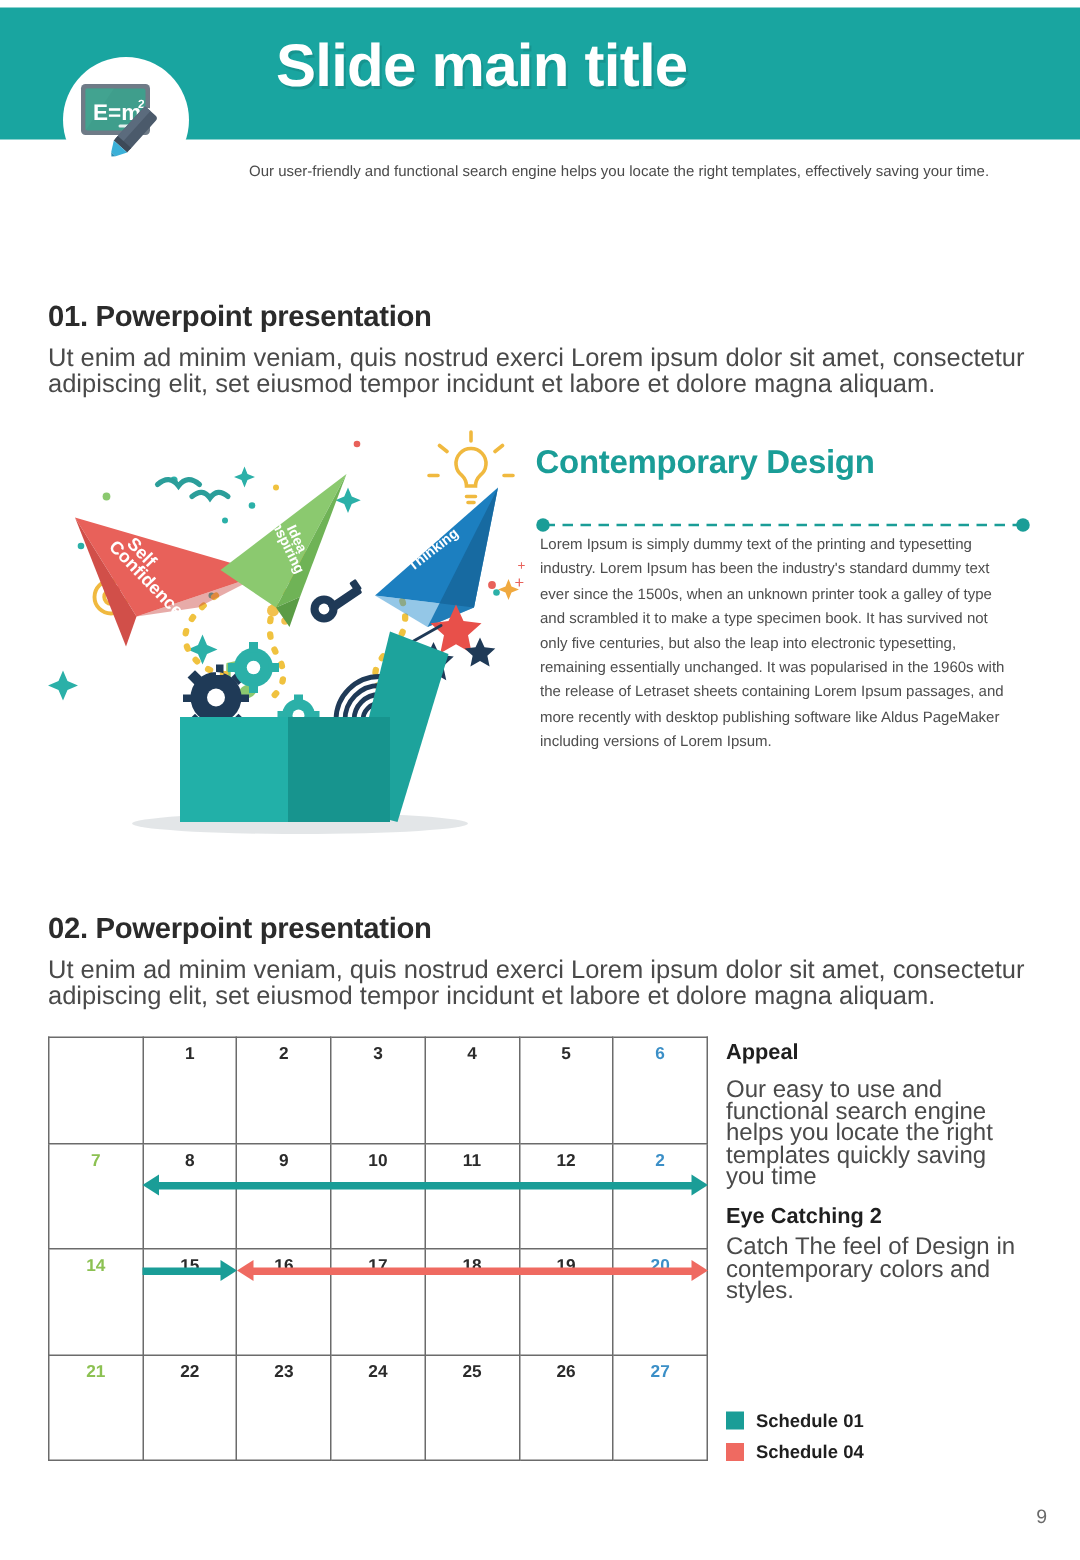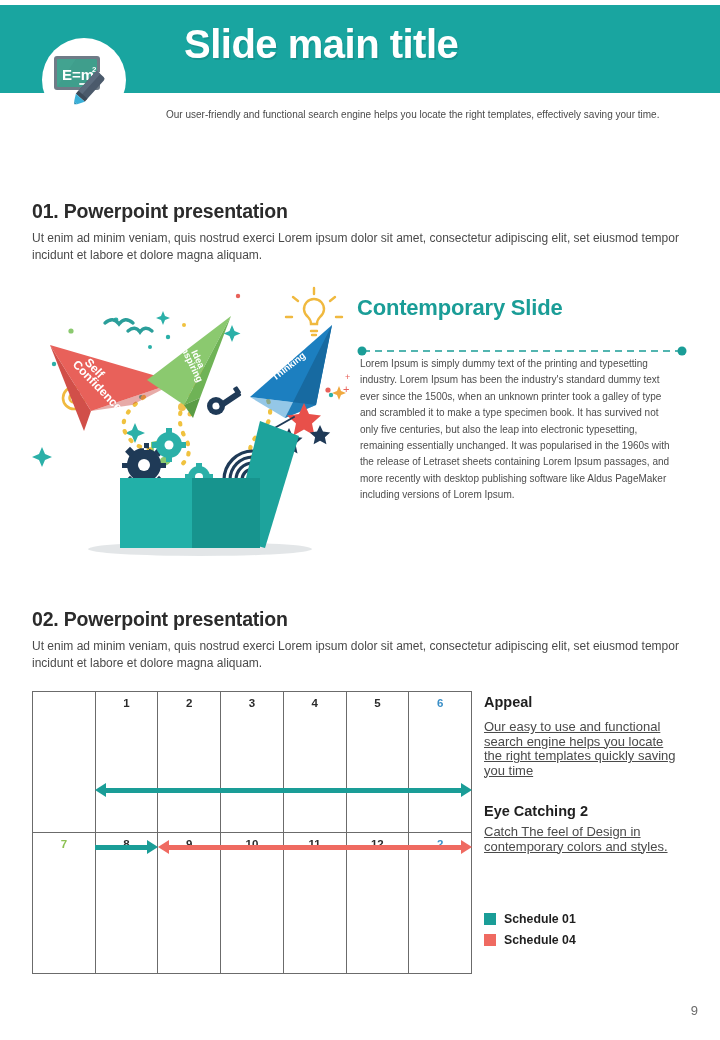--- a/index.html
+++ b/index.html
@@ -62,21 +62,21 @@
   .section-heading {
     position: absolute;
     font-size: 19.5px;
     font-weight: bold;
     color: #2b2b2b;
     letter-spacing: -0.2px;
     white-space: nowrap;
   }
   .section-body {
     position: absolute;
-    font-size: 12px;
+    font-size: 17px;
     line-height: 17px;
     color: #4a4a4a;
     width: 660px;
   }
   #sec1-heading { left: 32px; top: 200px; }
   #sec1-body    { left: 32px; top: 230px; }
   #sec2-heading { left: 32px; top: 608px; text-align: center; }
   #sec2-body    { left: 32px; top: 638px; }
 
   
@@ -158,35 +158,34 @@
   .side-title {
     position: absolute;
     font-size: 14.5px;
     font-weight: bold;
     color: #1f1f1f;
     white-space: nowrap;
     text-align: center;
   }
   .side-body {
     position: absolute;
-    font-size: 13px;
+    font-size: 16px;
     line-height: 14.5px;
     color: #4a4a4a;
     width: 200px;
-    text-decoration: underline;
   }
   #appeal-title { left: 484px; top: 694px; }
   #appeal-body  { left: 484px; top: 720px; }
   #eye-title    { left: 484px; top: 803px; }
   #eye-body     { left: 484px; top: 825px; }
 
   
   #legend {
     position: absolute;
-    left: 484px; top: 908px;
+    left: 484px; top: 936px;
   }
   .legend-row {
     display: flex;
     align-items: center;
     height: 21px;
   }
   .legend-swatch {
     width: 12px; height: 12px;
     margin-right: 8px;
     flex: 0 0 auto;
@@ -389,21 +388,21 @@
     <ellipse cx="168" cy="264" rx="112" ry="7" fill="#d9dde0" opacity="0.75"></ellipse>
 
     <polygon points="228,136 267,151 233,263 199,254" fill="#1da39c"></polygon>
 
     <polygon points="88,193 228,193 228,263 88,263" fill="#1da39c"></polygon>
     <polygon points="88,193 160,193 160,263 88,263" fill="#22b0a8"></polygon>
     <polygon points="160,193 228,193 228,263 160,263" fill="#17948e"></polygon>
   </svg>
 </div>
 
-<div id="cc-title">Contemporary Slide</div>
+<div id="cc-title">Contemporary Design</div>
 
 <div id="cc-divider">
   <svg width="330" height="10" viewBox="0 0 330 10">
     <line x1="6" y1="5" x2="324" y2="5" stroke="#1a9d97" stroke-width="1.6" stroke-dasharray="7 5"></line>
     <circle cx="5" cy="5" r="4.5" fill="#1a9d97"></circle>
     <circle cx="325" cy="5" r="4.5" fill="#1a9d97"></circle>
   </svg>
 </div>
 
 <div id="cc-plus-1">+</div>
@@ -453,20 +452,66 @@
           <span class="day-num ">10</span>
         </td>
         <td>
           <span class="day-num ">11</span>
         </td>
         <td>
           <span class="day-num ">12</span>
         </td>
         <td>
           <span class="day-num day-sat">2</span>
+        </td>
+      </tr>
+      <tr>
+        <td>
+          <span class="day-num day-sun">14</span>
+        </td>
+        <td>
+          <span class="day-num ">15</span>
+        </td>
+        <td>
+          <span class="day-num ">16</span>
+        </td>
+        <td>
+          <span class="day-num ">17</span>
+        </td>
+        <td>
+          <span class="day-num ">18</span>
+        </td>
+        <td>
+          <span class="day-num ">19</span>
+        </td>
+        <td>
+          <span class="day-num day-sat">20</span>
+        </td>
+      </tr>
+      <tr>
+        <td>
+          <span class="day-num day-sun">21</span>
+        </td>
+        <td>
+          <span class="day-num ">22</span>
+        </td>
+        <td>
+          <span class="day-num ">23</span>
+        </td>
+        <td>
+          <span class="day-num ">24</span>
+        </td>
+        <td>
+          <span class="day-num ">25</span>
+        </td>
+        <td>
+          <span class="day-num ">26</span>
+        </td>
+        <td>
+          <span class="day-num day-sat">27</span>
         </td>
       </tr>
     </tbody>
 </table>
 
 <div class="side-title" id="appeal-title">Appeal</div>
 <div class="side-body" id="appeal-body">Our easy to use and functional search engine helps you locate the right templates quickly saving you time</div>
 
 <div class="side-title" id="eye-title">Eye  Catching 2</div>
 <div class="side-body" id="eye-body">Catch The feel of Design in contemporary colors and styles.</div>

